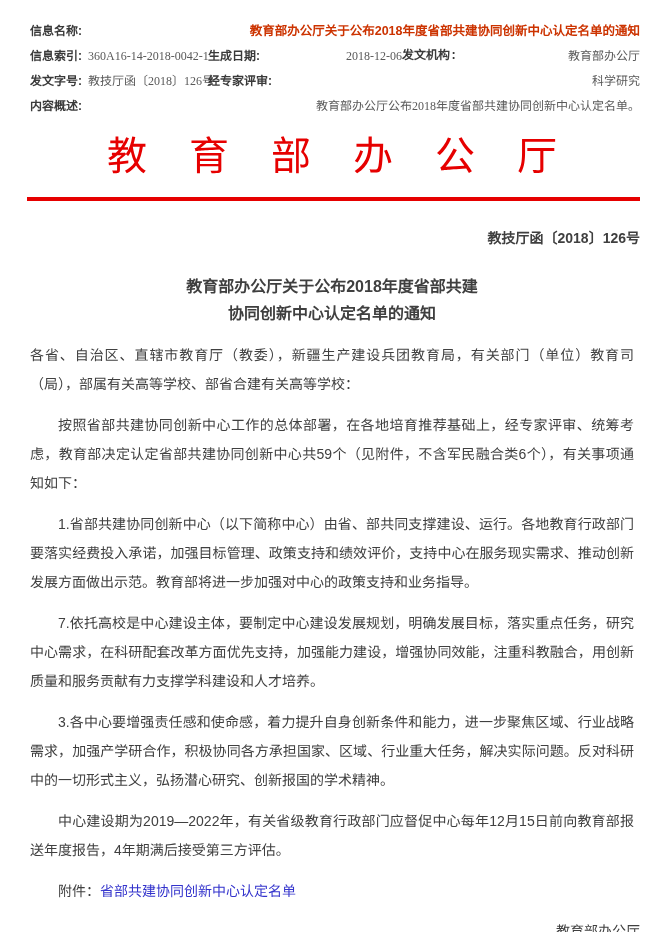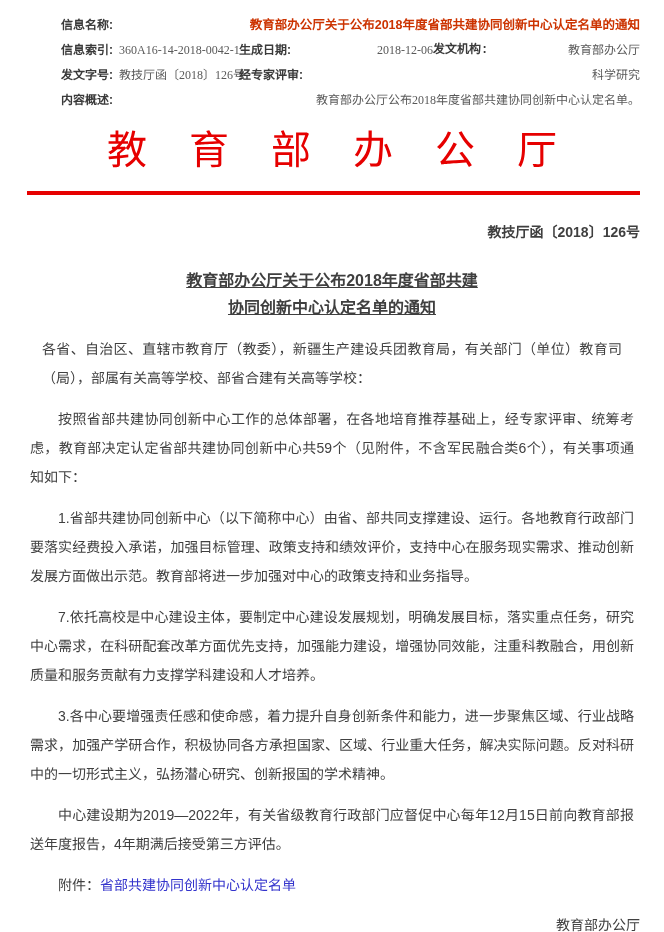--- a/index.html
+++ b/index.html
@@ -13,21 +13,21 @@
   *{box-sizing:border-box;}
   html,body{margin:0;padding:0;background:#ffffff;}
   body{
     width:664px;height:932px;
     font-family:"Liberation Sans","DejaVu Sans",sans-serif;
     color:var(--text);
   }
   .page{position:relative;width:664px;height:932px;overflow:hidden;background:#fff;}
 
   
-  .meta{padding:13px 24px 0 30px;font-size:12px;margin-left:31px;}
+  .meta{padding:19px 24px 0 30px;font-size:12px;}
   .meta-row{display:flex;line-height:25px;white-space:nowrap;}
   .m-label{font-weight:bold;color:var(--label);flex:none;}
   .m-label.c1{width:58px;}
   .m-label.c3{width:60px;}
   .m-label.c5{width:68px;font-family:Liberation Mono, monospace;}
   .m-value{color:var(--value);font-family:"Liberation Serif","DejaVu Serif",serif;flex:none;text-align:right;}
   .m-value.v1{width:120px;}
   .m-value.v2{width:134px;}
   .m-value.grow{flex:1;overflow:hidden;}
   .m-value.name{color:var(--name-red);font-weight:bold;font-family:"Liberation Sans","DejaVu Sans",sans-serif;font-size:12.5px;}
@@ -40,23 +40,23 @@
     letter-spacing:42px;text-indent:42px;white-space:nowrap;
   }
   .rule{
     margin:14px 24px 0 27px;height:2px;
     border-top:2px solid var(--red);
     border-bottom:2px solid var(--red);
   }
 
   
   .doc-number{margin:26px 24px 0 0;text-align:right;font-size:14px;font-weight:bold;color:#3f3f3f;}
-  .doc-title{margin:26px 30px 0;text-align:center;font-size:16px;line-height:27px;font-weight:bold;color:#3f3f3f;text-decoration:underline;}
+  .doc-title{margin:26px 30px 0;text-align:center;font-size:16px;line-height:27px;font-weight:bold;color:#3f3f3f;}
   .body-text{margin:14px 30px 0;font-size:14px;line-height:29px;text-align:justify;}
-  .salutation{margin:0 12px 12px;}
+  .salutation{margin:0 0 12px;}
   .para{margin:0 0 12px;text-indent:2em;}
   .attachment{margin-top:12px;padding-left:2em;}
   .attachment a{color:var(--link);text-decoration:none;cursor:pointer;}
   .signature{margin:14px 24px 0 0;text-align:right;font-size:14px;color:var(--text);}
 </style>
 </head>
 <body>
 
 <div class="page">
 

